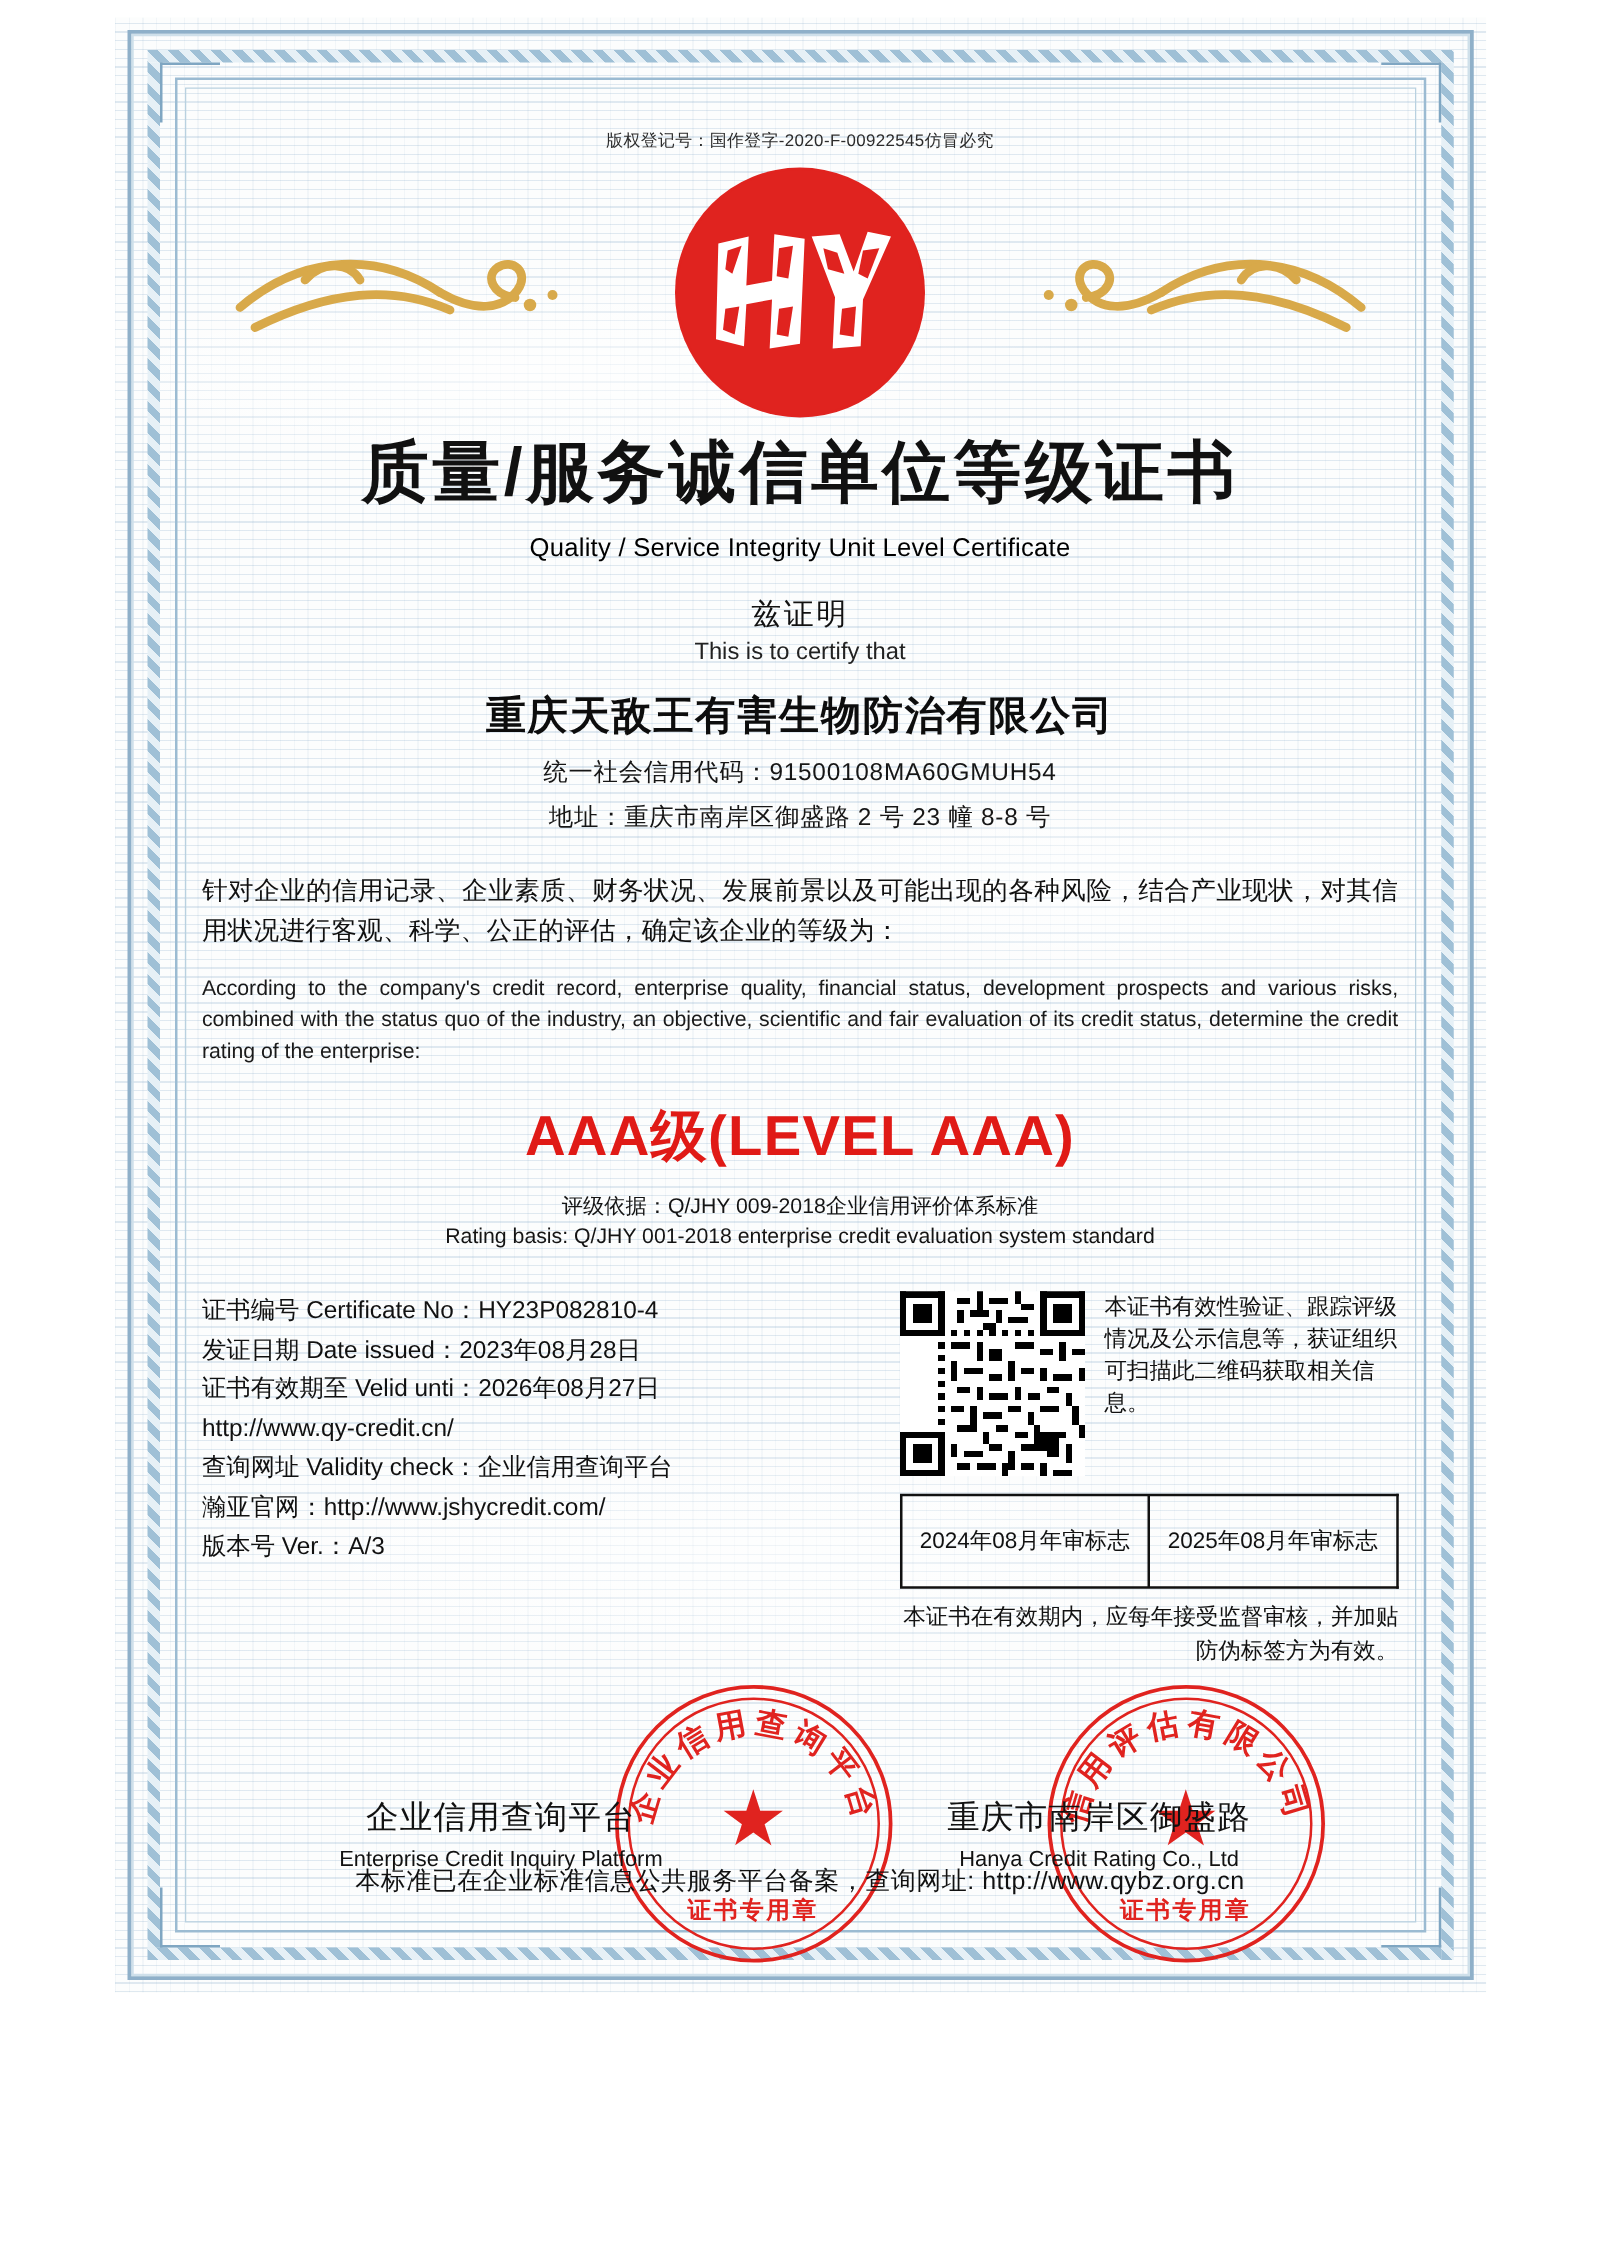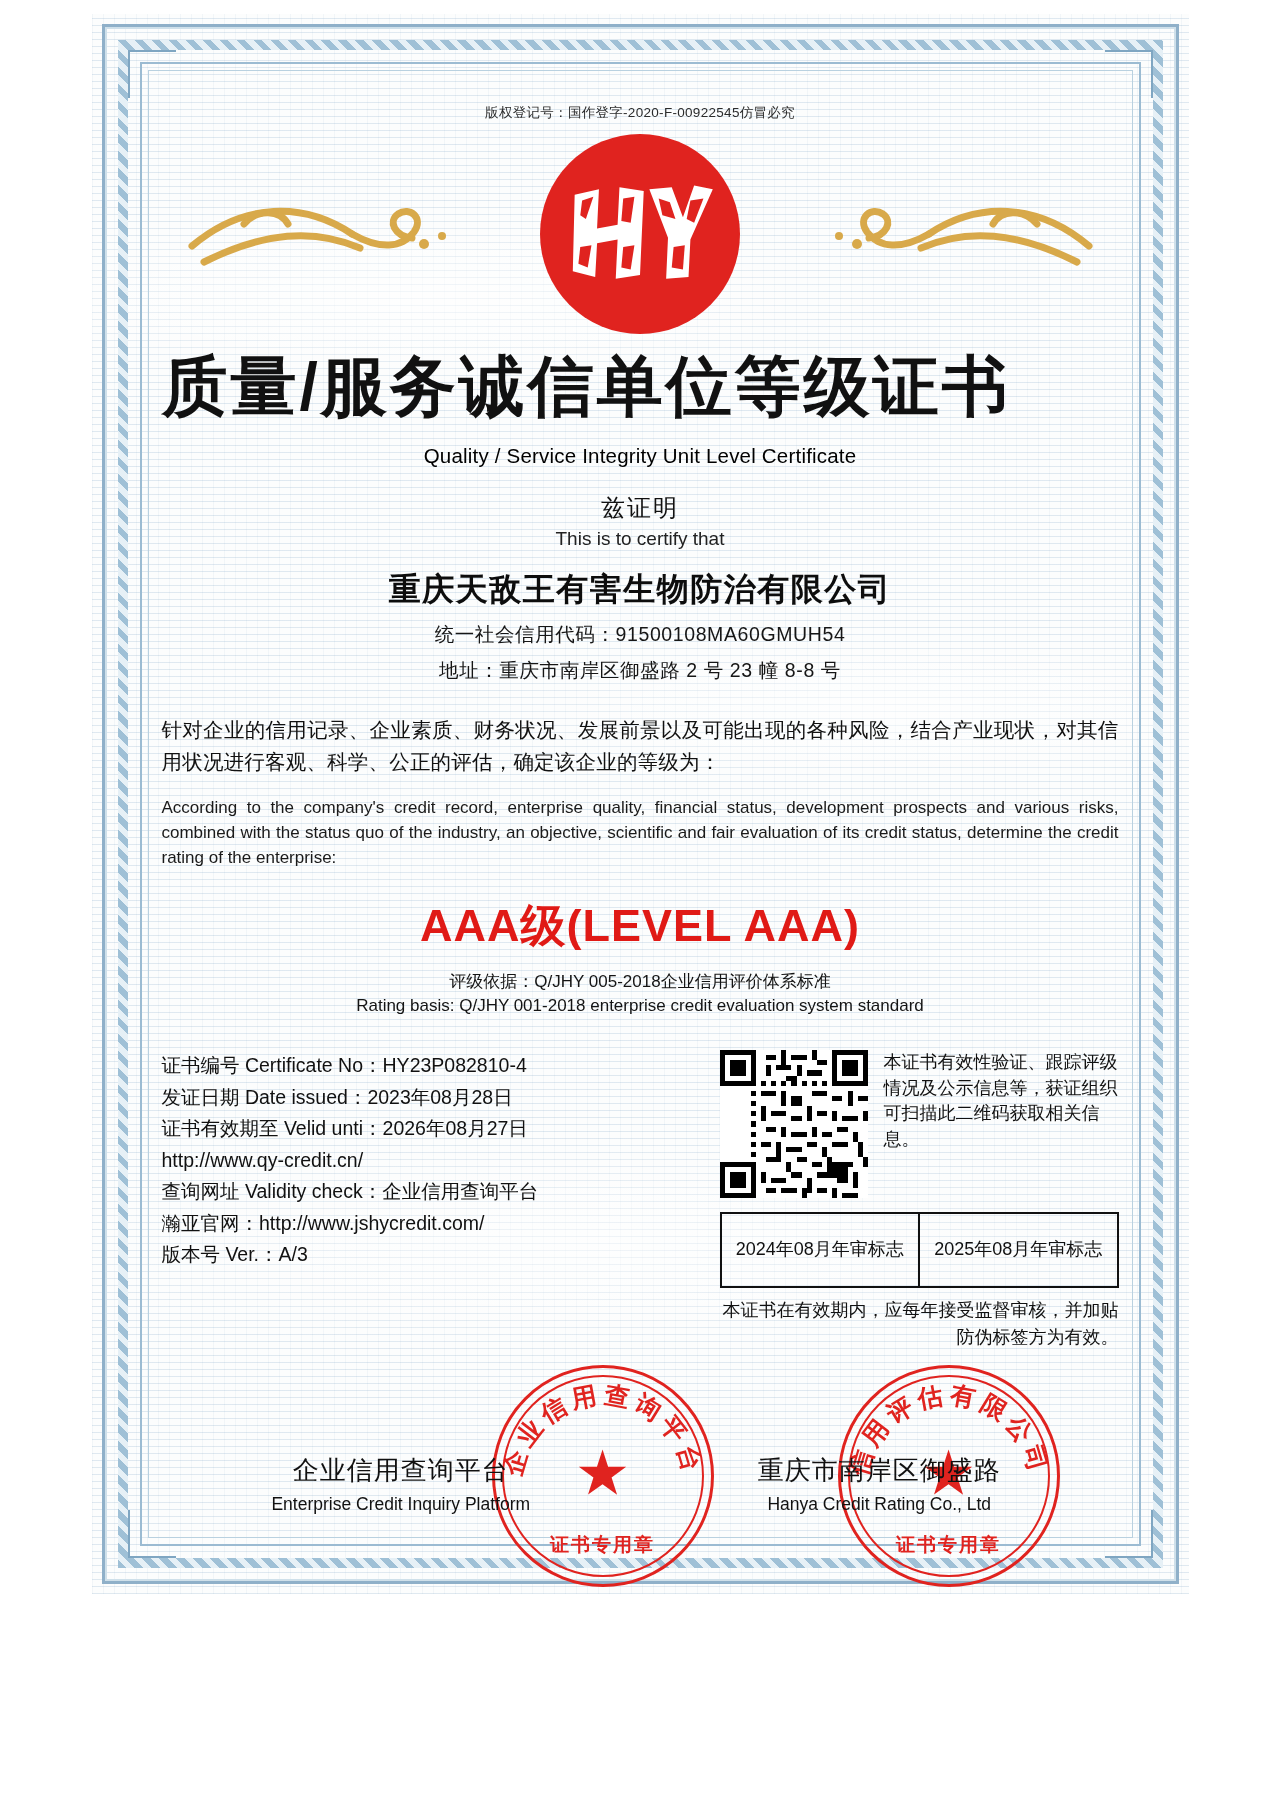--- a/index.html
+++ b/index.html
@@ -128,21 +128,22 @@
     background: #e0231f;
     display: flex;
     align-items: center;
     justify-content: center;
     box-shadow: 0 0 0 2px #e0231f;
   }
   .logo-badge svg { display: block; }
 
   h1.cert-title {
     margin: 4px 0 0 0;
-    font-size: 66px;
+    text-align: center;
+    font-size: 54px;
     font-weight: 700;
     letter-spacing: 3px;
     color: #111;
     font-family: "Liberation Sans", "DejaVu Sans", sans-serif;
   }
   .cert-title-en {
     text-align: center;
     font-size: 20.5px;
     color: #000000;
     margin-top: 12px;
@@ -423,21 +424,21 @@
 
     <div class="company-name">重庆天敌王有害生物防治有限公司</div>
     <div class="company-line">统一社会信用代码：91500108MA60GMUH54</div>
     <div class="company-line">地址：重庆市南岸区御盛路 2 号 23 幢 8-8 号</div>
 
     <div class="body-cn">针对企业的信用记录、企业素质、财务状况、发展前景以及可能出现的各种风险，结合产业现状，对其信用状况进行客观、科学、公正的评估，确定该企业的等级为：</div>
     <div class="body-en">According to the company's credit record, enterprise quality, financial status, development prospects and various risks, combined with the status quo of the industry, an objective, scientific and fair evaluation of its credit status, determine the credit rating of the enterprise:</div>
 
     <div class="level">AAA级(LEVEL AAA)</div>
 
-    <div class="basis-cn">评级依据：Q/JHY 005-2018企业信用评价体系标准</div>
+    <div class="basis-cn">评级依据：Q/JHY 009-2018企业信用评价体系标准</div>
     <div class="basis-en">Rating basis: Q/JHY 001-2018 enterprise credit evaluation system standard</div>
 
     <div class="lower">
 
       <div class="lower-left">
         <div>证书编号 Certificate No：HY23P082810-4</div>
         <div>发证日期 Date issued：2023年08月28日</div>
         <div>证书有效期至 Velid unti：2026年08月27日</div>
         <div>http://www.qy-credit.cn/</div>
         <div>查询网址 Validity check：企业信用查询平台</div>
@@ -601,15 +602,16 @@
           <div class="cn">企业信用查询平台</div>
           <div class="en">Enterprise Credit Inquiry Platform</div>
         </div>
         <div class="org">
           <div class="cn">重庆市南岸区御盛路</div>
           <div class="en">Hanya Credit Rating Co., Ltd</div>
         </div>
       </div>
     </div>
 
+    <div class="footer-note">本标准已在企业标准信息公共服务平台备案，查询网址: http://www.qybz.org.cn</div>
 
   </div>
 </div>
 
 </body></html>

